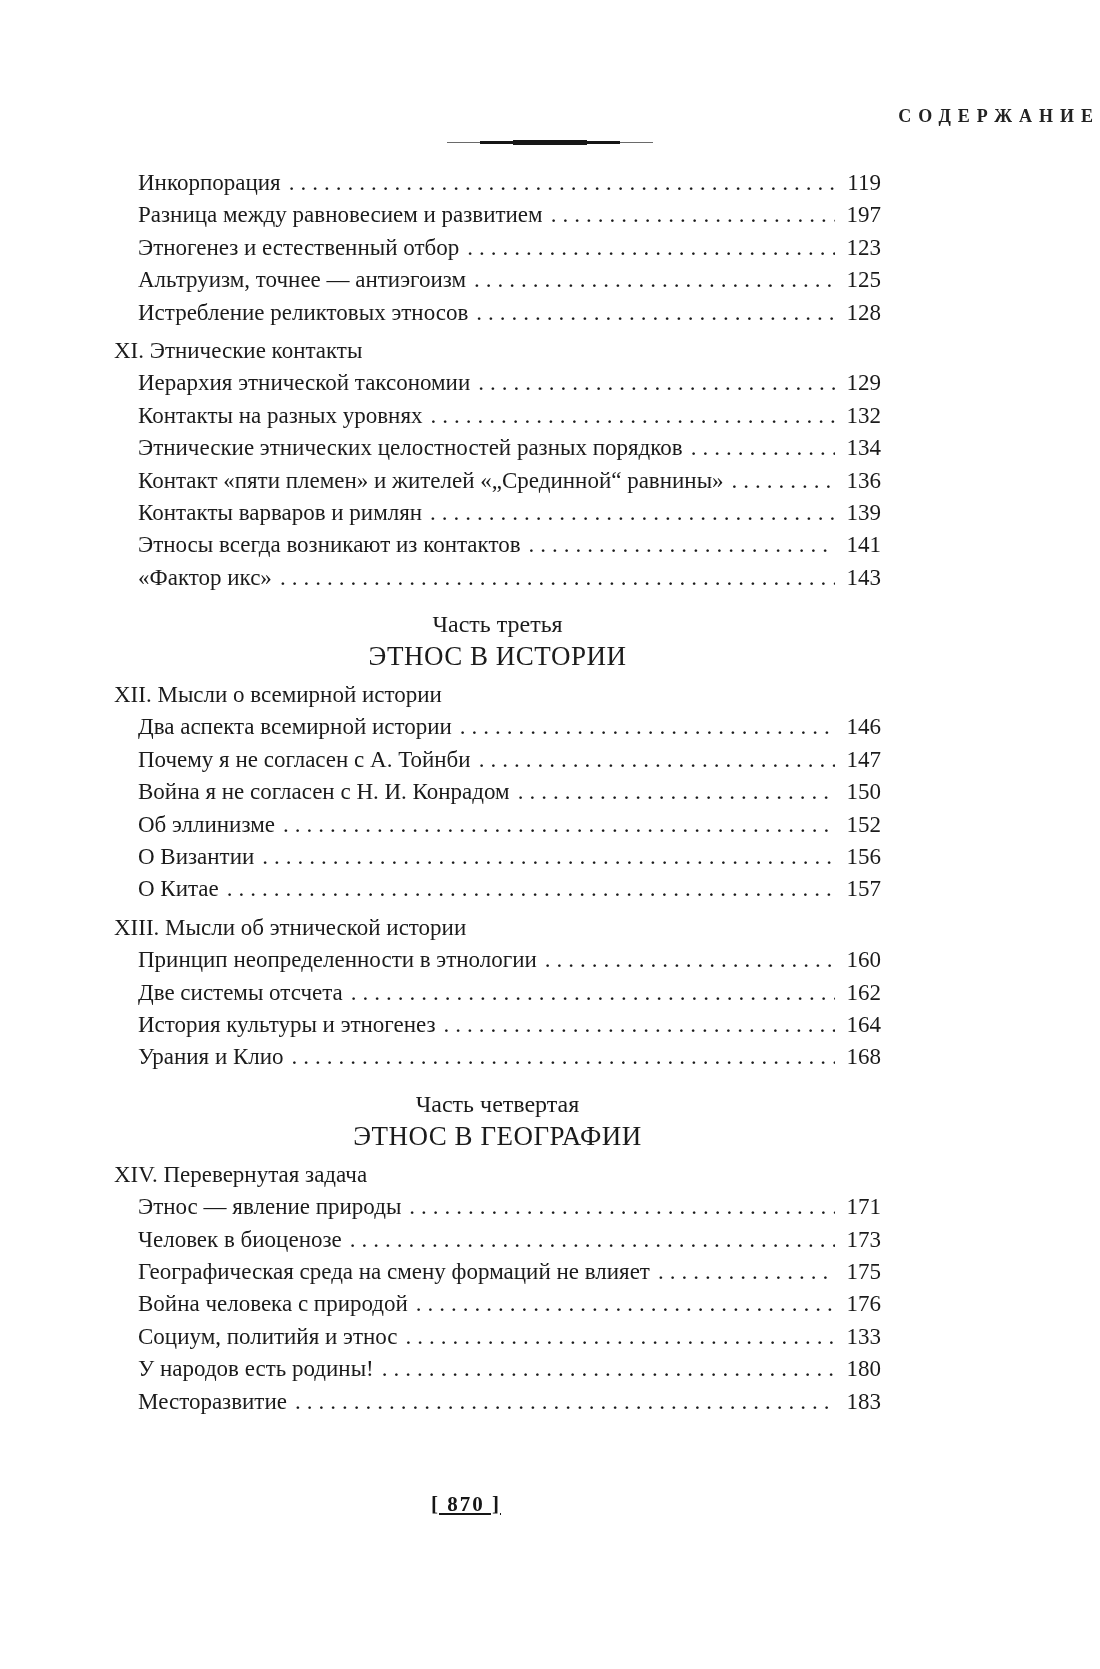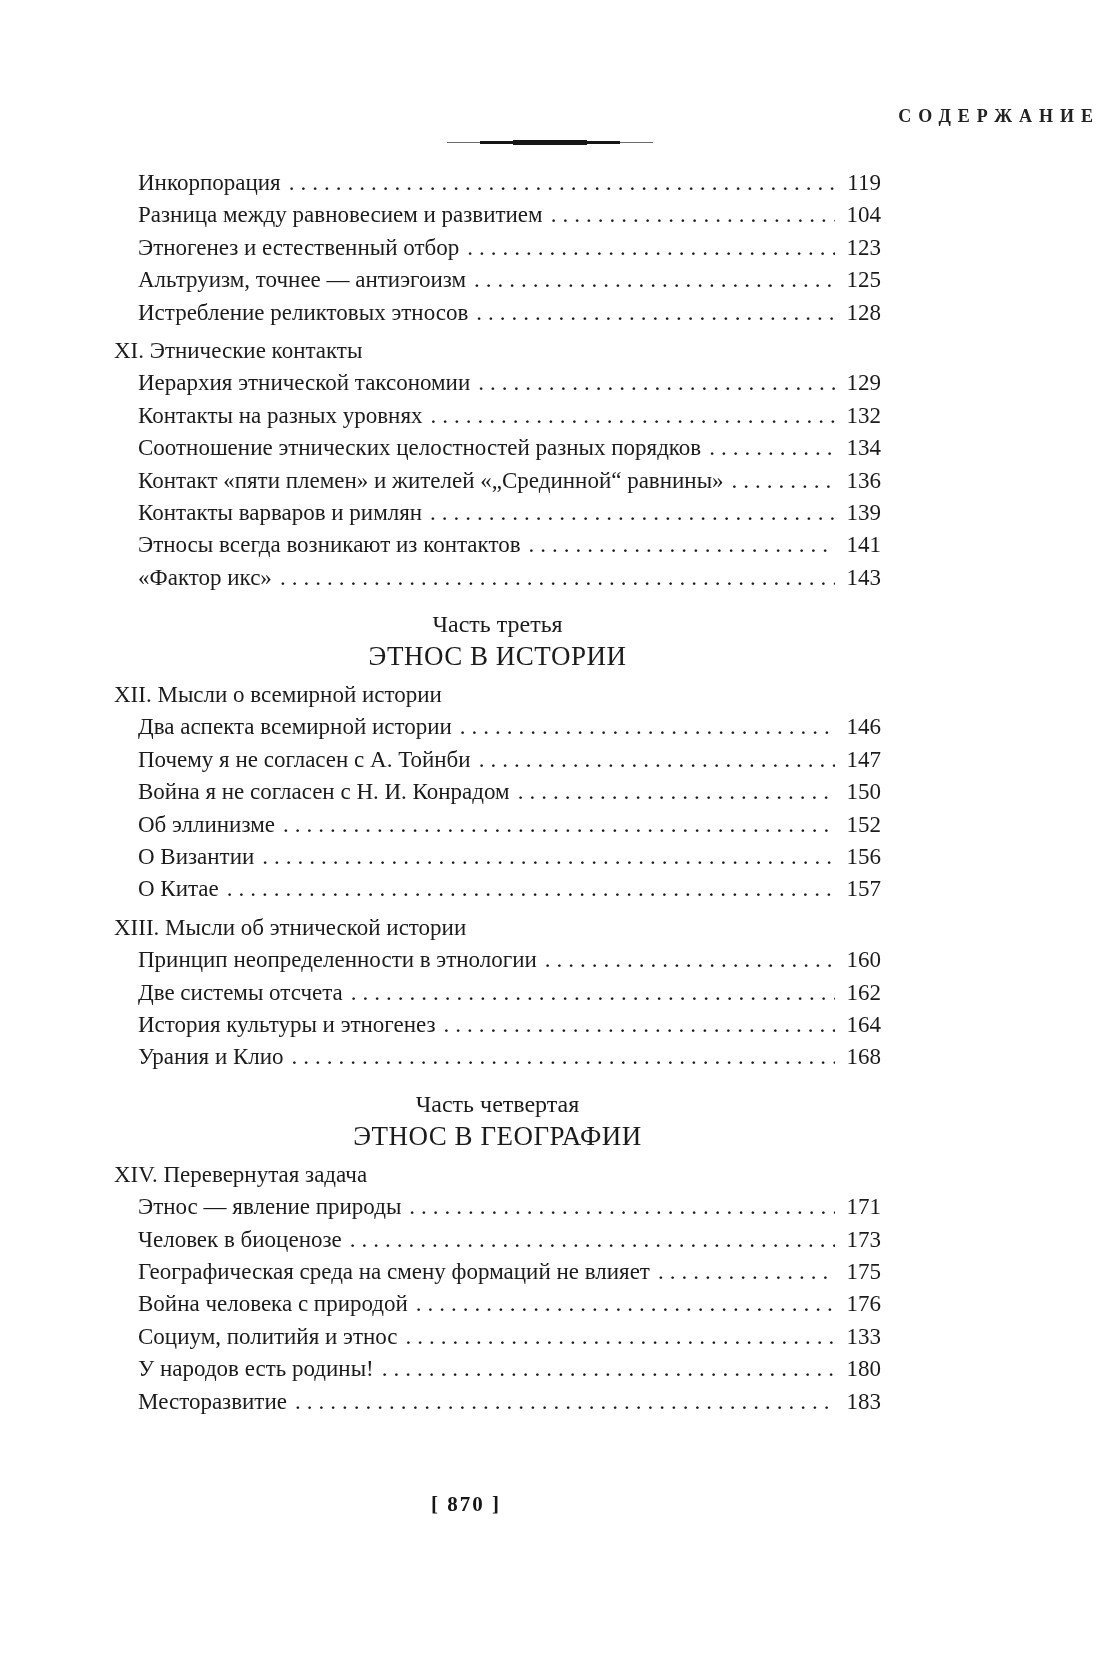--- a/index.html
+++ b/index.html
@@ -77,20 +77,21 @@
   .footer {
     position: absolute;
     top: 1492px;
     left: 0;
     width: 932px;
     text-align: center;
     font-size: 21px;
     font-weight: bold;
     letter-spacing: 2px;
     color: #161616;
+    text-decoration: underline;
   }
 </style>
 </head>
 <body>
 
 <div class="page">
 
   <div class="header">
     <div class="doc-title">СОДЕРЖАНИЕ</div>
     <div class="divider">
@@ -102,21 +103,21 @@
 
   <div class="toc">
       <div class="toc-entry">
     <span class="t">Инкорпорация</span>
     <span class="leader"></span>
     <span class="num">119</span>
   </div>
       <div class="toc-entry">
     <span class="t">Разница между равновесием и развитием</span>
     <span class="leader"></span>
-    <span class="num">104</span>
+    <span class="num">197</span>
   </div>
       <div class="toc-entry">
     <span class="t">Этногенез и естественный отбор</span>
     <span class="leader"></span>
     <span class="num">123</span>
   </div>
       <div class="toc-entry">
     <span class="t">Альтруизм, точнее — антиэгоизм</span>
     <span class="leader"></span>
     <span class="num">125</span>
@@ -131,21 +132,21 @@
     <span class="t">Иерархия этнической таксономии</span>
     <span class="leader"></span>
     <span class="num">129</span>
   </div>
       <div class="toc-entry">
     <span class="t">Контакты на разных уровнях</span>
     <span class="leader"></span>
     <span class="num">132</span>
   </div>
       <div class="toc-entry">
-    <span class="t">Соотношение этнических целостностей разных порядков</span>
+    <span class="t">Этнические этнических целостностей разных порядков</span>
     <span class="leader"></span>
     <span class="num">134</span>
   </div>
       <div class="toc-entry">
     <span class="t">Контакт «пяти племен» и жителей «„Срединной“ равнины»</span>
     <span class="leader"></span>
     <span class="num">136</span>
   </div>
       <div class="toc-entry">
     <span class="t">Контакты варваров и римлян</span>

